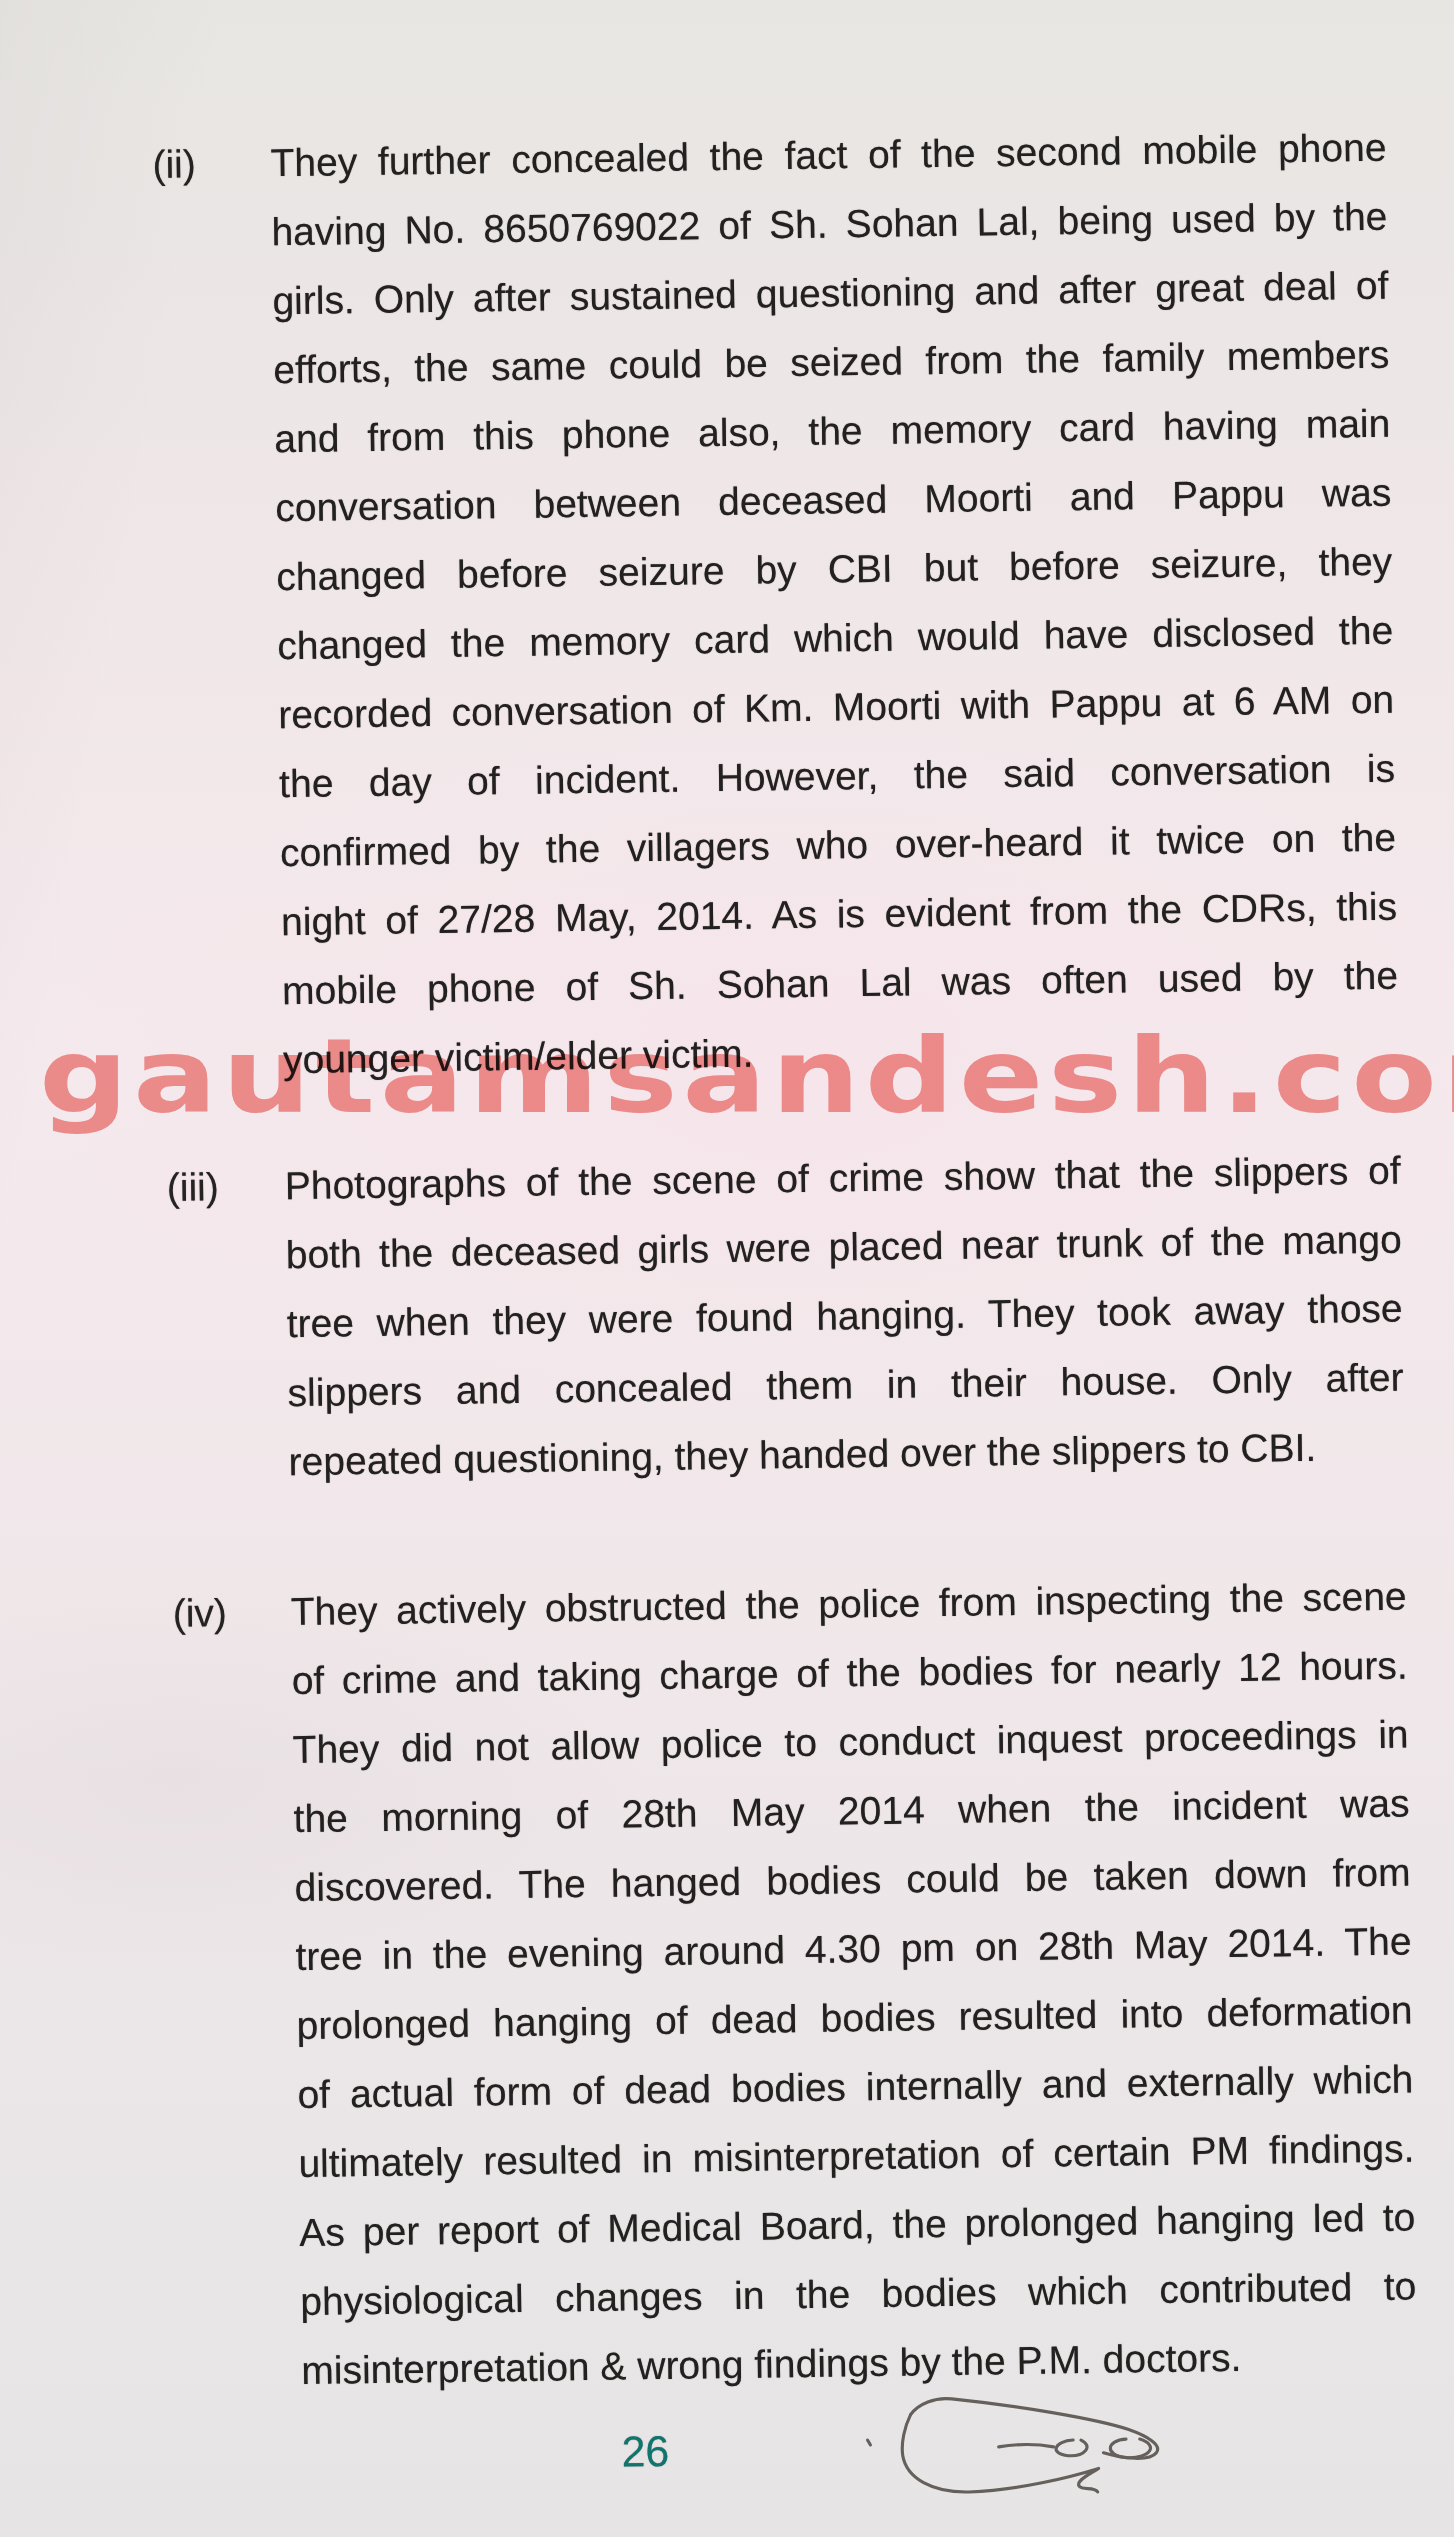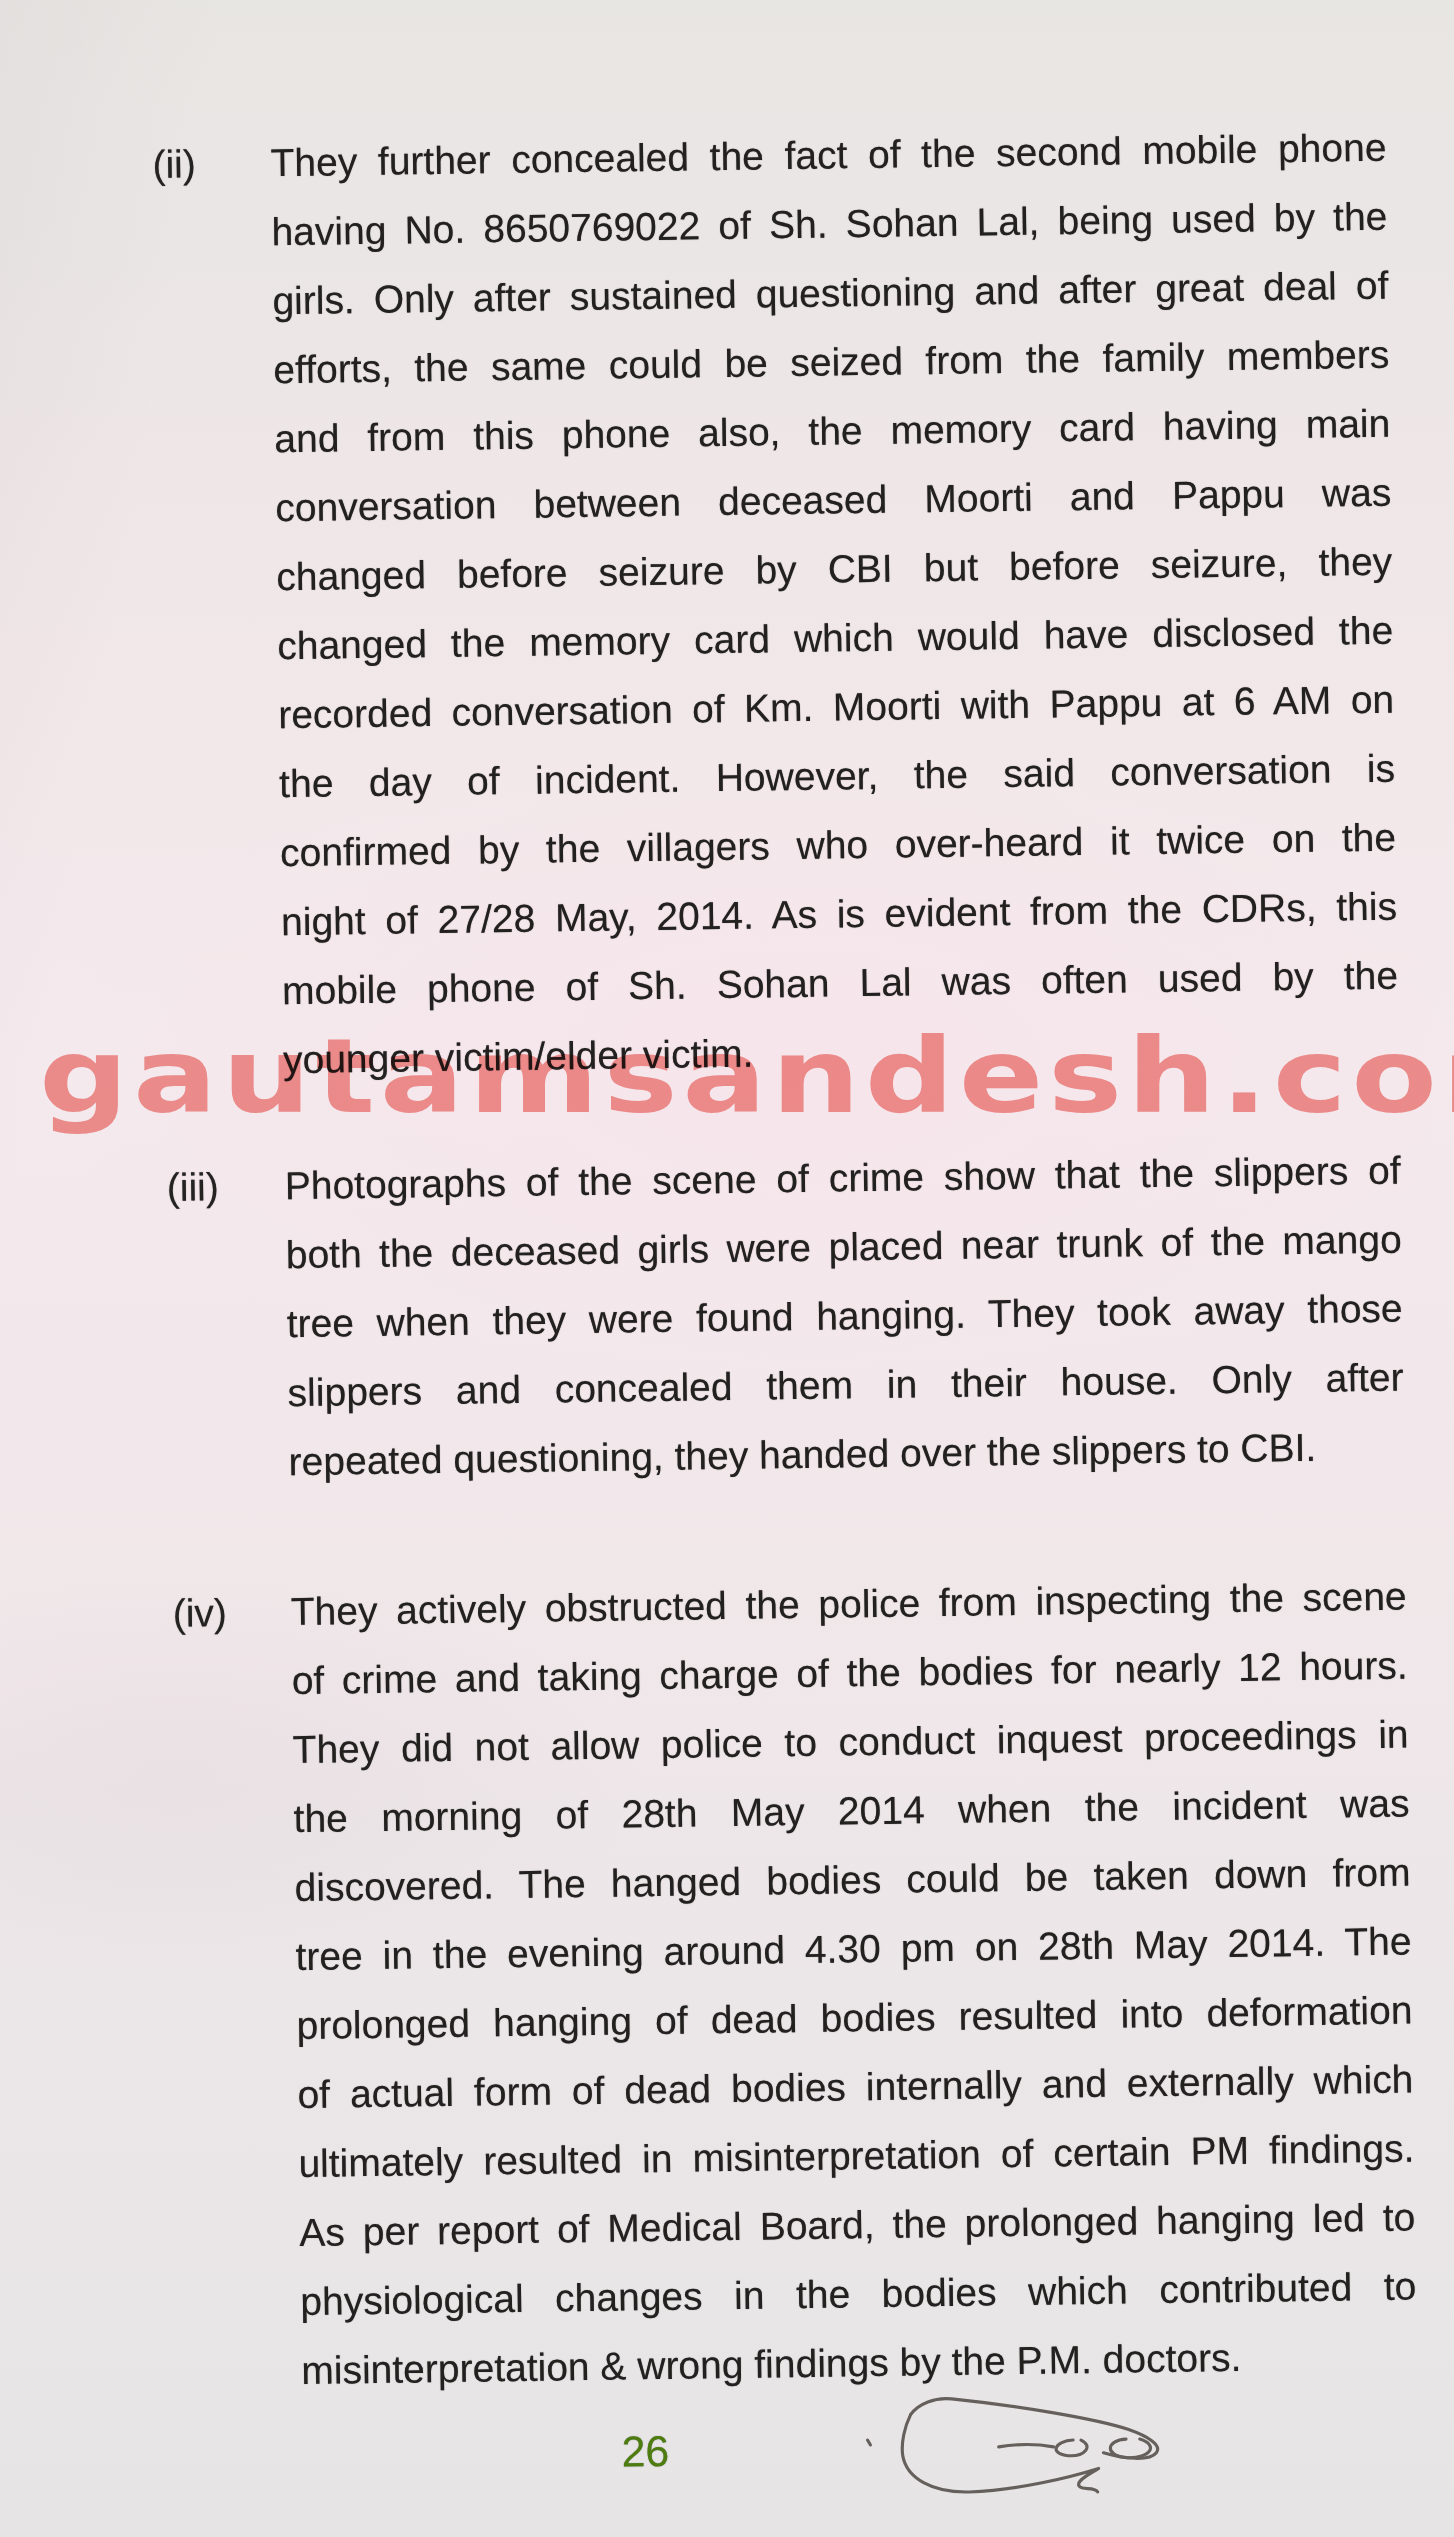--- a/index.html
+++ b/index.html
@@ -41,21 +41,21 @@
   .line{
     font-size:39px;line-height:69px;height:69px;
     text-align:justify;text-align-last:justify;
     white-space:nowrap;
     color:#232120;
     text-shadow:0 0 1px rgba(35,33,33,.55);
   }
   .line.last{text-align-last:left}
   .pageno{
     position:absolute;left:605px;top:2426px;
-    font-size:43px;color:#4d7c0f;
+    font-size:43px;color:#0f766e;
     text-shadow:0 0 1px rgba(40,38,38,.5);
   }
   .watermark{
     position:absolute;left:39px;top:1024px;
     font-family:"DejaVu Sans",sans-serif;
     font-weight:bold;font-size:104px;line-height:1;
     letter-spacing:3.9px;white-space:nowrap;
     color:#f59894;
     mix-blend-mode:multiply;
     transform:scaleX(1.2);transform-origin:0 50%;

